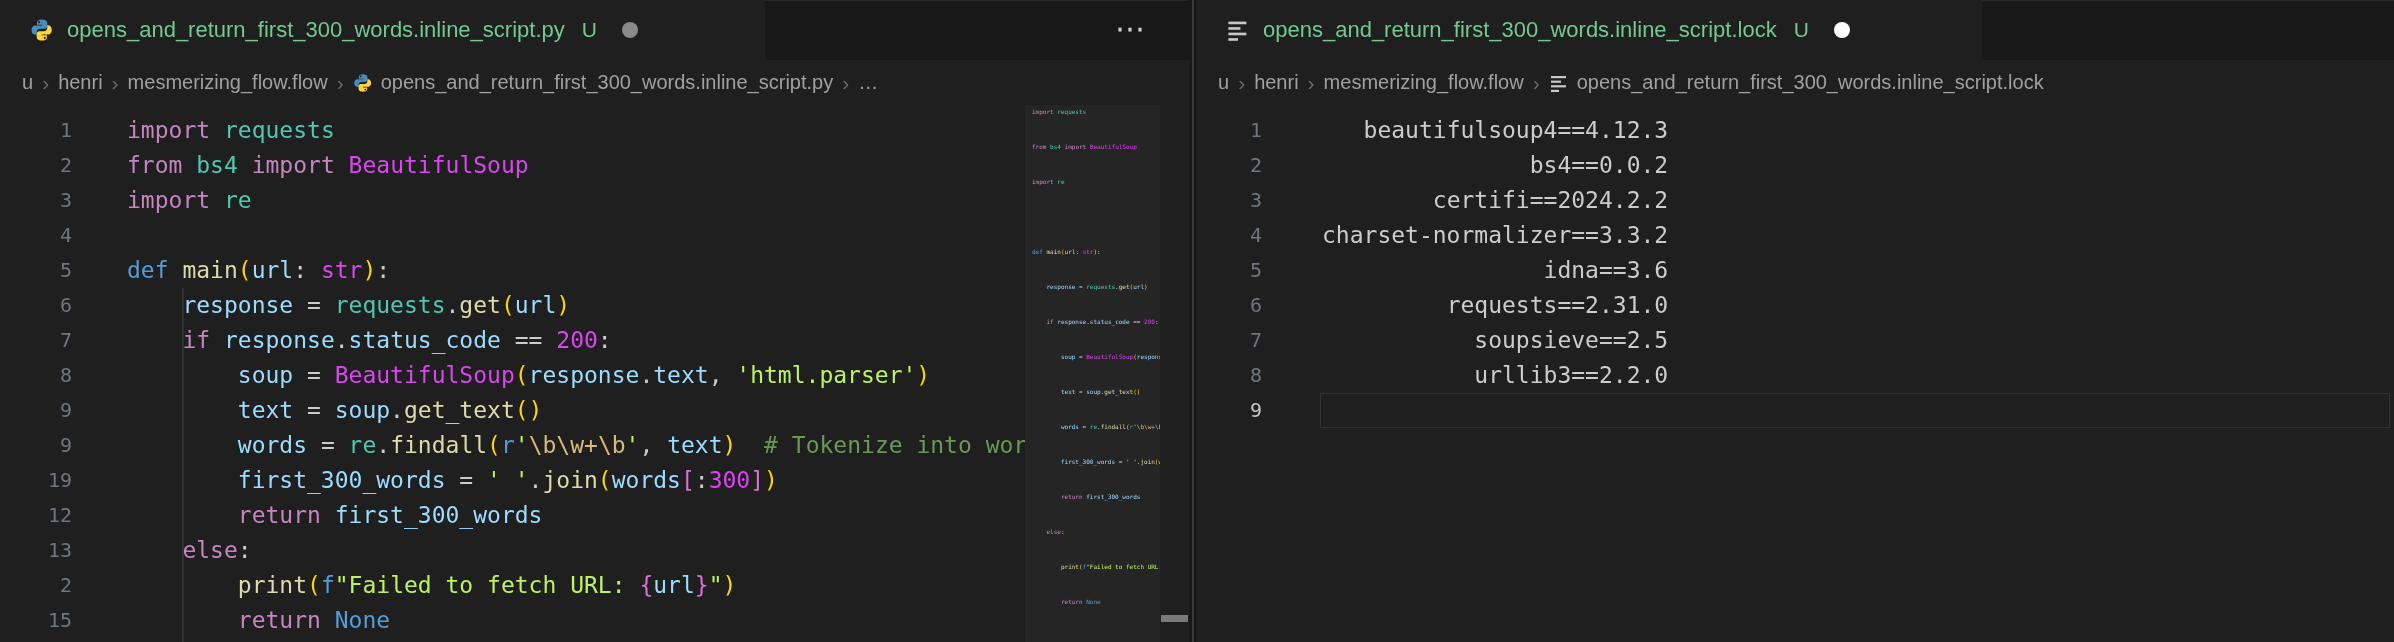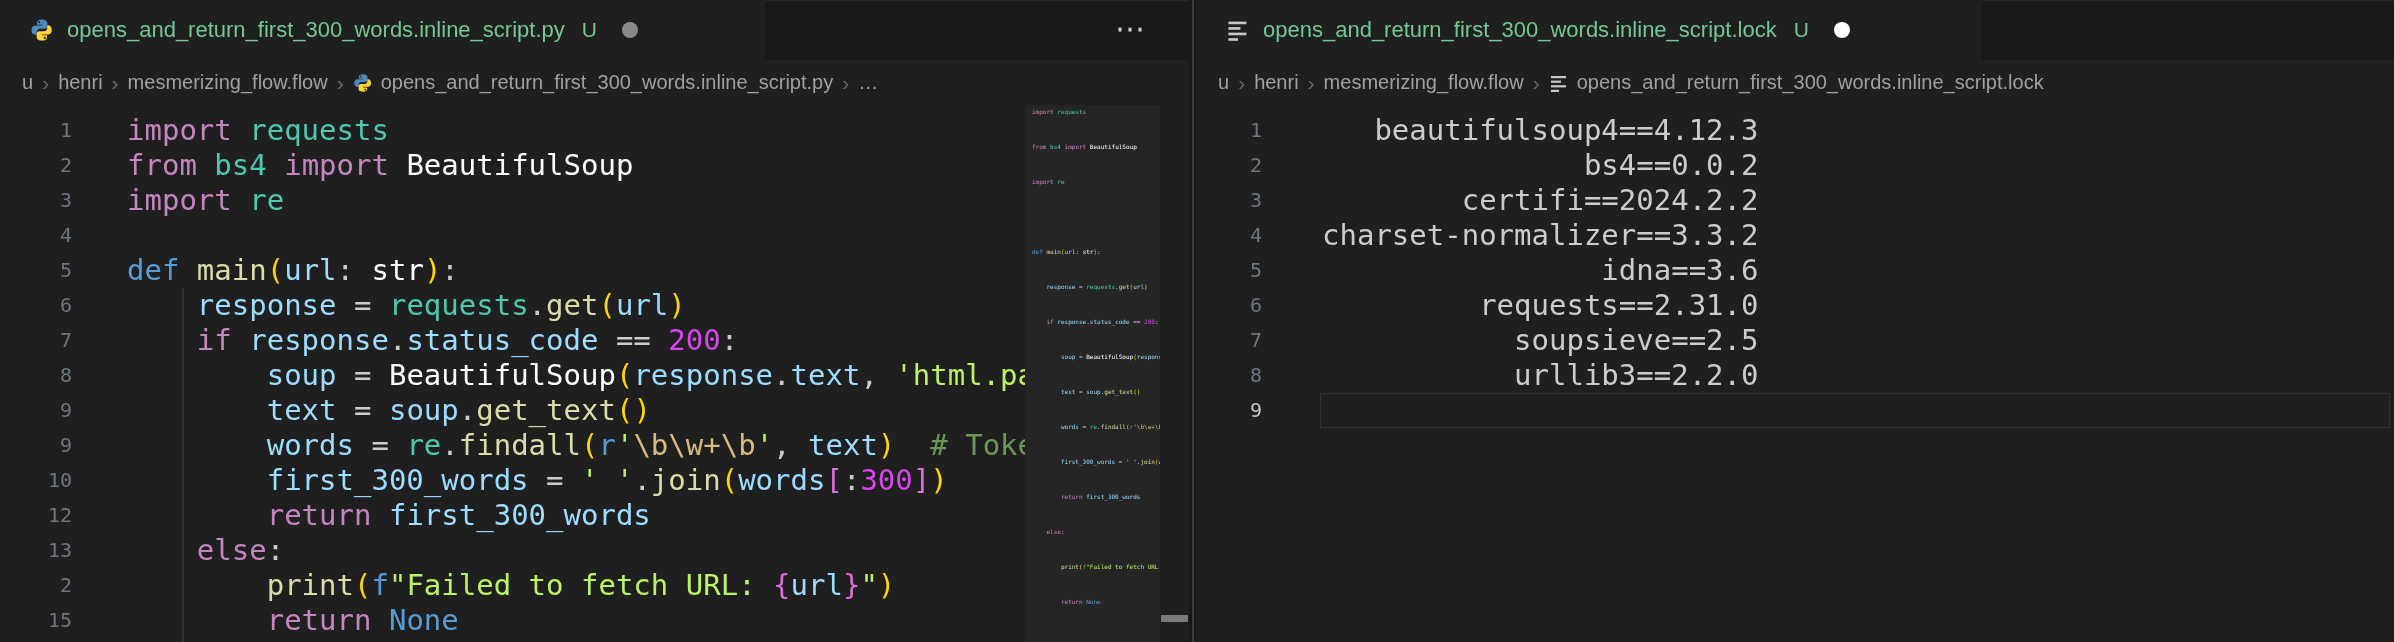--- a/index.html
+++ b/index.html
@@ -28,26 +28,26 @@
   .crumb { display:flex; align-items:center; gap:8px; }
   .crumb-sep { color:#6b6b6b; font-size:21px; margin:0 9px; }
 
   
   .code-area { position:absolute; top:105px; left:0; right:0; height:537px; background:#1f1f1f; overflow:hidden; }
   .gutter { position:absolute; top:8px; left:0; width:72px; text-align:right;
             font-family:"DejaVu Sans Mono", monospace; font-size:20px; line-height:35px; color:#6e7681; }
   #pane-right .gutter { width:66px; }
   .gutter .ln.active { color:#c6c6c6; }
   .code { position:absolute; top:8px; left:127px; font-family:"DejaVu Sans Mono", monospace;
-          font-size:29px; line-height:35px; white-space:pre; }
+          font-size:23px; line-height:35px; white-space:pre; }
   #pane-right .code { left:126px;text-align:right; }
   .codeline { height:35px; }
 
   
-  .kw{color:#C586C0} .mod{color:#4EC9B0} .cls{color:#ffffff} .fn{color:#DCDCAA}
+  .kw{color:#C586C0} .mod{color:#4EC9B0} .cls{color:#d946ef} .fn{color:#DCDCAA}
   .vr{color:#9CDCFE} .st{color:#bef264} .esc{color:#D7BA7D} .nm{color:#d946ef}
   .cm{color:#6A9955} .pn{color:#CCCCCC} .b1{color:#FFD700} .b2{color:#DA70D6}
   .bl{color:#569CD6} .tx{color:#CCCCCC}
 
   .indent-guide { position:absolute; left:182px; top:183px; width:2px; height:354px; background:#303030; }
 
   
   .minimap { position:absolute; left:1025px; top:0; width:135px; height:537px; background:#252525; overflow:hidden; }
   .minimap .code-mini { padding:4px 0 0 7px; font-family:"DejaVu Sans Mono", monospace;
                         font-size:6px; line-height:6.6px; white-space:pre; }
@@ -112,21 +112,21 @@
         <div class="ln">1</div>
         <div class="ln">2</div>
         <div class="ln">3</div>
         <div class="ln">4</div>
         <div class="ln">5</div>
         <div class="ln">6</div>
         <div class="ln">7</div>
         <div class="ln">8</div>
         <div class="ln">9</div>
         <div class="ln">9</div>
-        <div class="ln">10</div>
+        <div class="ln">19</div>
         <div class="ln">12</div>
         <div class="ln">13</div>
         <div class="ln">2</div>
         <div class="ln">15</div>
       </div>
     <div class="code"><div class="codeline"><span class="kw">import</span><span class="pn"> </span><span class="mod">requests</span></div><div class="codeline"><span class="kw">from</span><span class="pn"> </span><span class="mod">bs4</span><span class="pn"> </span><span class="kw">import</span><span class="pn"> </span><span class="cls">BeautifulSoup</span></div><div class="codeline"><span class="kw">import</span><span class="pn"> </span><span class="mod">re</span></div><div class="codeline">&nbsp;</div><div class="codeline"><span class="bl">def</span><span class="pn"> </span><span class="fn">main</span><span class="b1">(</span><span class="vr">url</span><span class="pn">: </span><span class="cls">str</span><span class="b1">)</span><span class="pn">:</span></div><div class="codeline"><span class="pn">    </span><span class="vr">response</span><span class="pn"> = </span><span class="mod">requests</span><span class="pn">.</span><span class="fn">get</span><span class="b1">(</span><span class="vr">url</span><span class="b1">)</span></div><div class="codeline"><span class="pn">    </span><span class="kw">if</span><span class="pn"> </span><span class="vr">response</span><span class="pn">.</span><span class="vr">status_code</span><span class="pn"> == </span><span class="nm">200</span><span class="pn">:</span></div><div class="codeline"><span class="pn">        </span><span class="vr">soup</span><span class="pn"> = </span><span class="cls">BeautifulSoup</span><span class="b1">(</span><span class="vr">response</span><span class="pn">.</span><span class="vr">text</span><span class="pn">, </span><span class="st">'html.parser'</span><span class="b1">)</span></div><div class="codeline"><span class="pn">        </span><span class="vr">text</span><span class="pn"> = </span><span class="vr">soup</span><span class="pn">.</span><span class="fn">get_text</span><span class="b1">()</span></div><div class="codeline"><span class="pn">        </span><span class="vr">words</span><span class="pn"> = </span><span class="mod">re</span><span class="pn">.</span><span class="fn">findall</span><span class="b1">(</span><span class="bl">r</span><span class="st">'</span><span class="esc">\b\w+\b</span><span class="st">'</span><span class="pn">, </span><span class="vr">text</span><span class="b1">)</span><span class="pn">  </span><span class="cm"># Tokenize into words</span></div><div class="codeline"><span class="pn">        </span><span class="vr">first_300_words</span><span class="pn"> = </span><span class="st">' '</span><span class="pn">.</span><span class="fn">join</span><span class="b1">(</span><span class="vr">words</span><span class="b2">[</span><span class="pn">:</span><span class="nm">300</span><span class="b2">]</span><span class="b1">)</span></div><div class="codeline"><span class="pn">        </span><span class="kw">return</span><span class="pn"> </span><span class="vr">first_300_words</span></div><div class="codeline"><span class="pn">    </span><span class="kw">else</span><span class="pn">:</span></div><div class="codeline"><span class="pn">        </span><span class="fn">print</span><span class="b1">(</span><span class="bl">f</span><span class="st">"Failed to fetch URL: </span><span class="b2">{</span><span class="vr">url</span><span class="b2">}</span><span class="st">"</span><span class="b1">)</span></div><div class="codeline"><span class="pn">        </span><span class="kw">return</span><span class="pn"> </span><span class="bl">None</span></div></div>
     <div class="indent-guide"></div>
     <div class="minimap">
       <div class="code-mini"><div class="codeline"><span class="kw">import</span><span class="pn"> </span><span class="mod">requests</span></div><div class="codeline"><span class="kw">from</span><span class="pn"> </span><span class="mod">bs4</span><span class="pn"> </span><span class="kw">import</span><span class="pn"> </span><span class="cls">BeautifulSoup</span></div><div class="codeline"><span class="kw">import</span><span class="pn"> </span><span class="mod">re</span></div><div class="codeline">&nbsp;</div><div class="codeline"><span class="bl">def</span><span class="pn"> </span><span class="fn">main</span><span class="b1">(</span><span class="vr">url</span><span class="pn">: </span><span class="cls">str</span><span class="b1">)</span><span class="pn">:</span></div><div class="codeline"><span class="pn">    </span><span class="vr">response</span><span class="pn"> = </span><span class="mod">requests</span><span class="pn">.</span><span class="fn">get</span><span class="b1">(</span><span class="vr">url</span><span class="b1">)</span></div><div class="codeline"><span class="pn">    </span><span class="kw">if</span><span class="pn"> </span><span class="vr">response</span><span class="pn">.</span><span class="vr">status_code</span><span class="pn"> == </span><span class="nm">200</span><span class="pn">:</span></div><div class="codeline"><span class="pn">        </span><span class="vr">soup</span><span class="pn"> = </span><span class="cls">BeautifulSoup</span><span class="b1">(</span><span class="vr">response</span></div><div class="codeline"><span class="pn">        </span><span class="vr">text</span><span class="pn"> = </span><span class="vr">soup</span><span class="pn">.</span><span class="fn">get_text</span><span class="b1">()</span></div><div class="codeline"><span class="pn">        </span><span class="vr">words</span><span class="pn"> = </span><span class="mod">re</span><span class="pn">.</span><span class="fn">findall</span><span class="b1">(</span><span class="bl">r</span><span class="st">'</span><span class="esc">\b\w+\b</span></div><div class="codeline"><span class="pn">        </span><span class="vr">first_300_words</span><span class="pn"> = </span><span class="st">' '</span><span class="pn">.</span><span class="fn">join</span><span class="b1">(</span><span class="vr">words</span></div><div class="codeline"><span class="pn">        </span><span class="kw">return</span><span class="pn"> </span><span class="vr">first_300_words</span></div><div class="codeline"><span class="pn">    </span><span class="kw">else</span><span class="pn">:</span></div><div class="codeline"><span class="pn">        </span><span class="fn">print</span><span class="b1">(</span><span class="bl">f</span><span class="st">"Failed to fetch URL: </span></div><div class="codeline"><span class="pn">        </span><span class="kw">return</span><span class="pn"> </span><span class="bl">None</span></div></div>
     </div>

